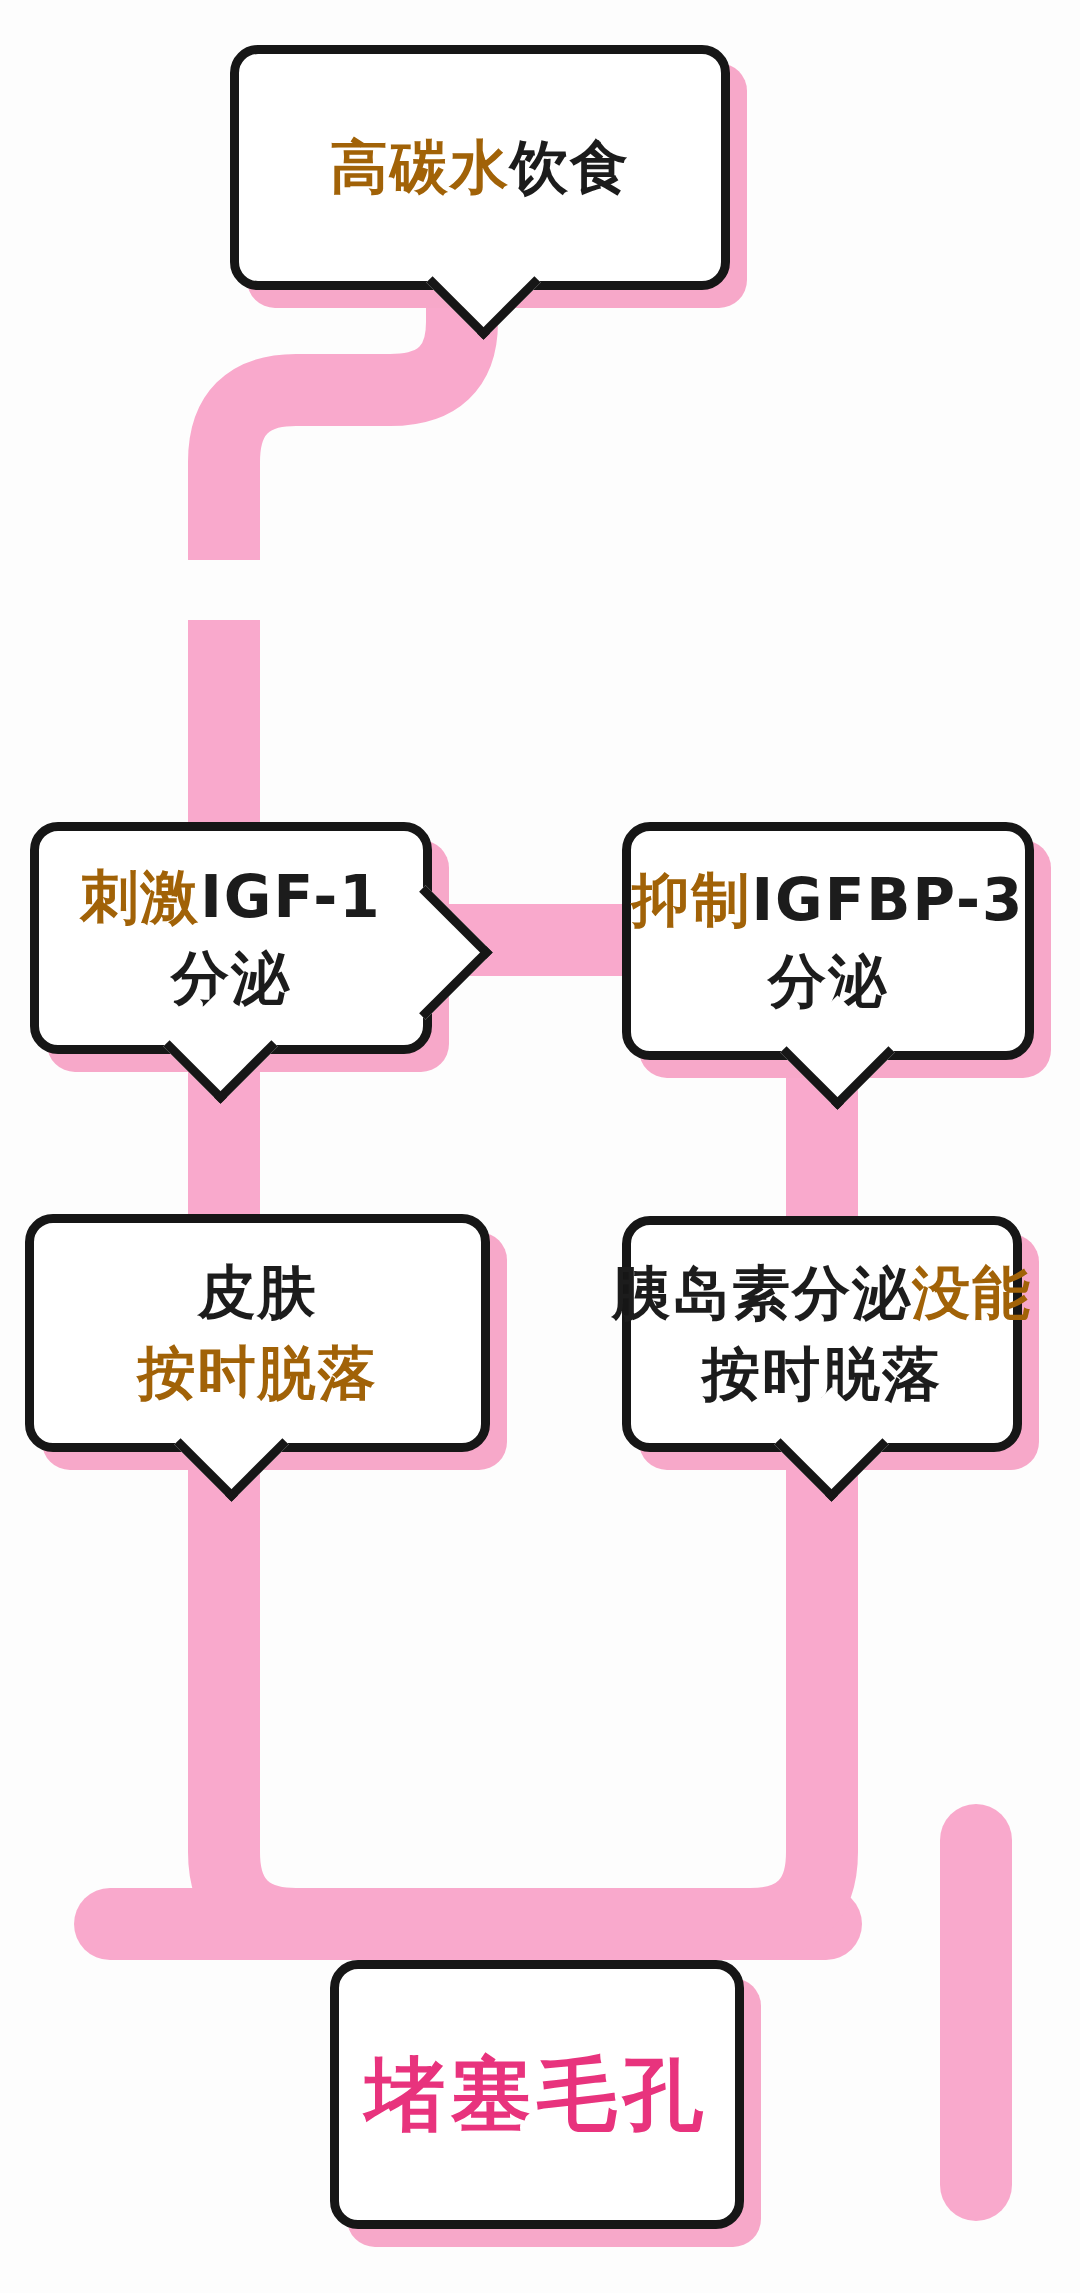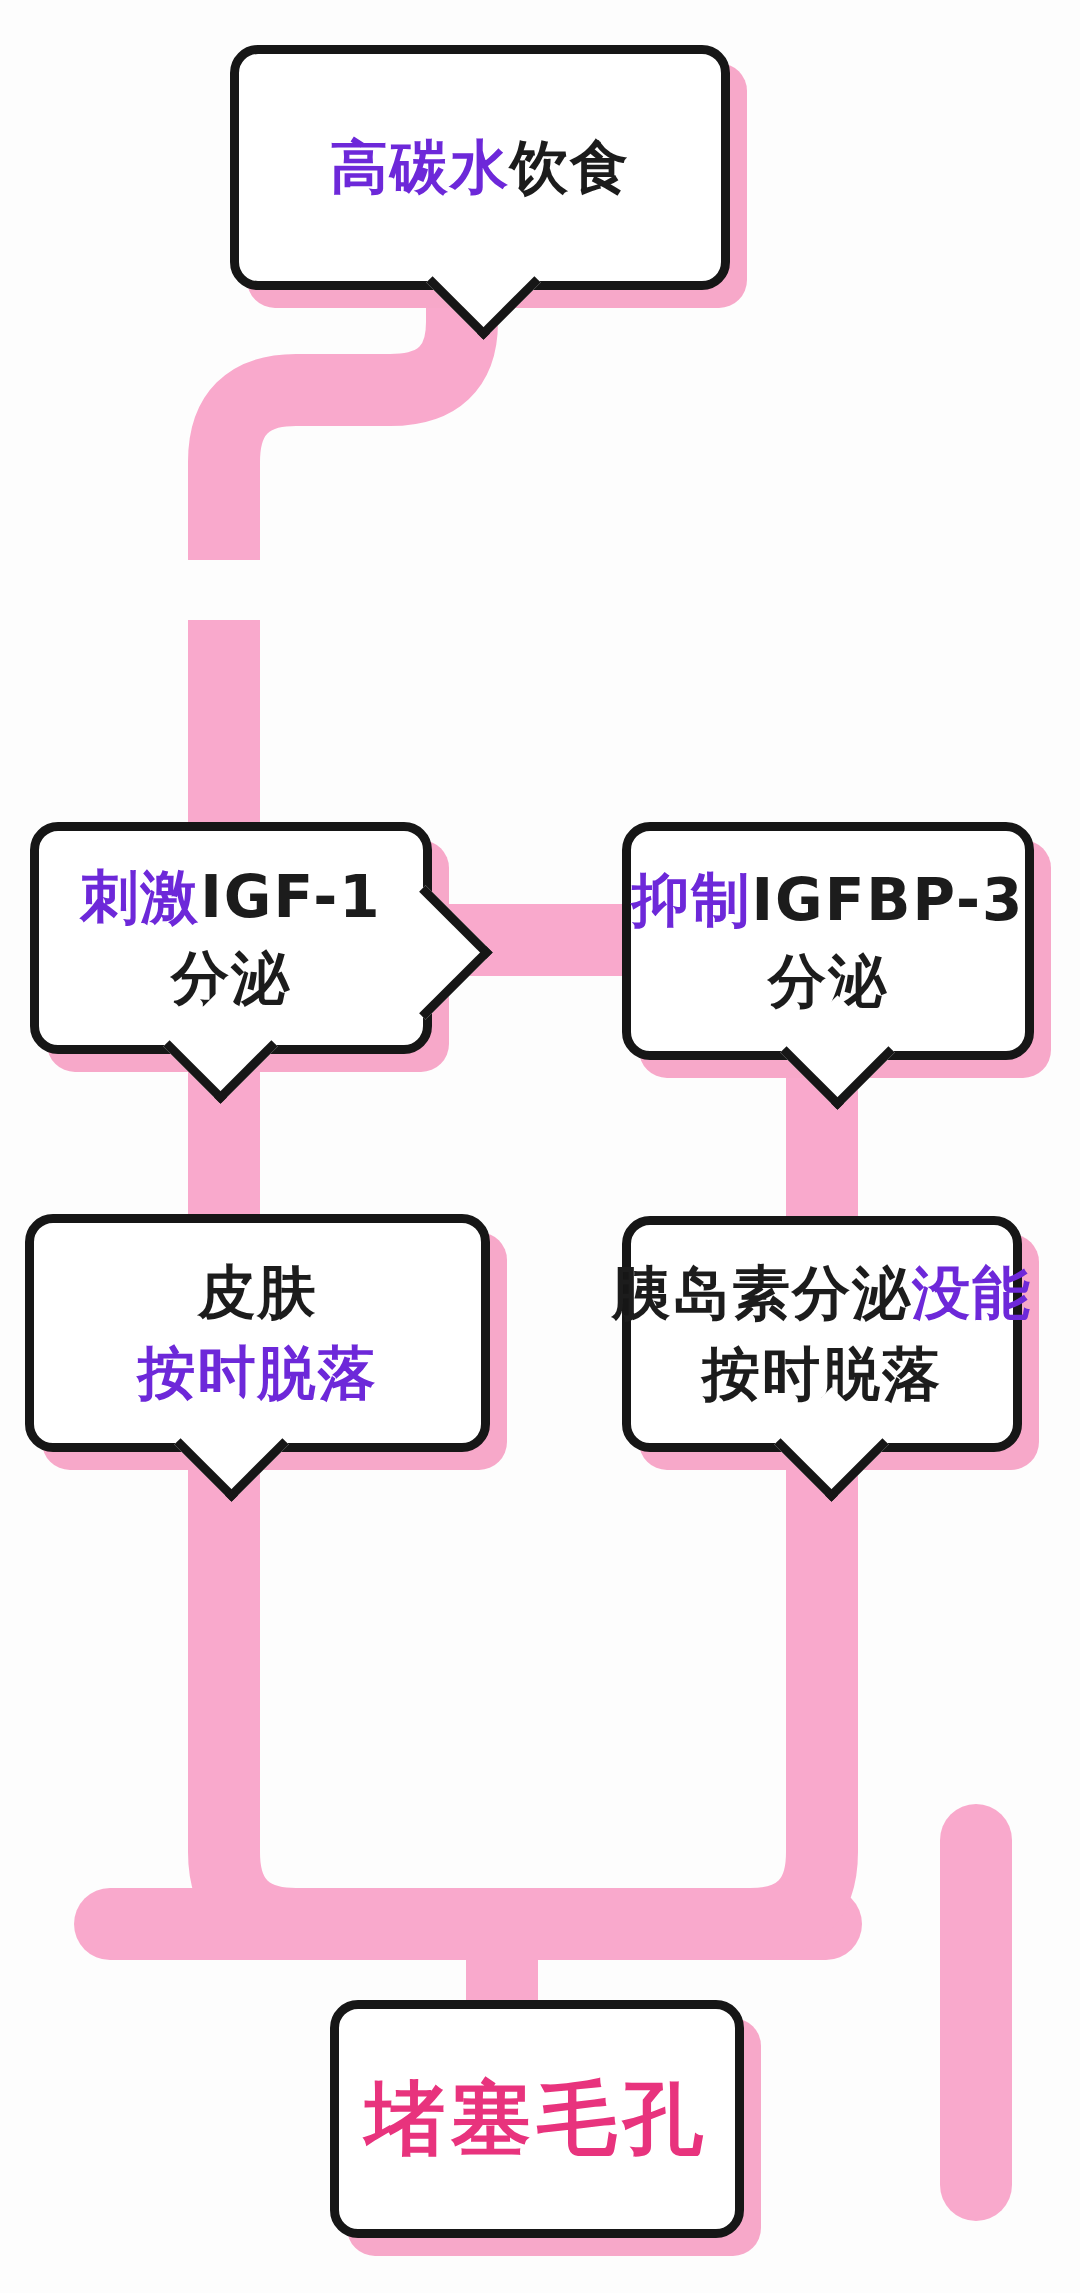--- a/index.html
+++ b/index.html
@@ -25,21 +25,21 @@
     gap:6px;
   }
   .line{
     font-size:58px;
     font-weight:bold;
     color:#1c1c1c;
     line-height:1.3;
     white-space:nowrap;
     letter-spacing:2px;
   }
-  .accent{color:#6d28d9;}
+  .accent{color:#a16207;}
   .bright{color:#e8337d;letter-spacing:6px;}
   .big .line{font-size:80px;}
   .tail{
     position:absolute;
     background:#ffffff;
     transform:rotate(45deg);
   }
   .tail-down{
     width:72px;height:72px;
     bottom:-42px;
@@ -113,19 +113,19 @@
     <div class="line">
       <span>胰岛素分泌</span><span class="accent">没能</span>
     </div>
     <div class="line">
       <span>按时脱落</span>
     </div>
     <div class="tail tail-down" style="left:160px"></div>
   </div>
 
 
-  <div class="node big" style="left:330px;top:2000px;width:414px;height:238px">
+  <div class="node big" style="left:330px;top:1960px;width:414px;height:269px">
     <div class="line">
       <span class="bright">堵塞毛孔</span>
     </div>
   </div>
 
 </div>
 
 </body></html>

